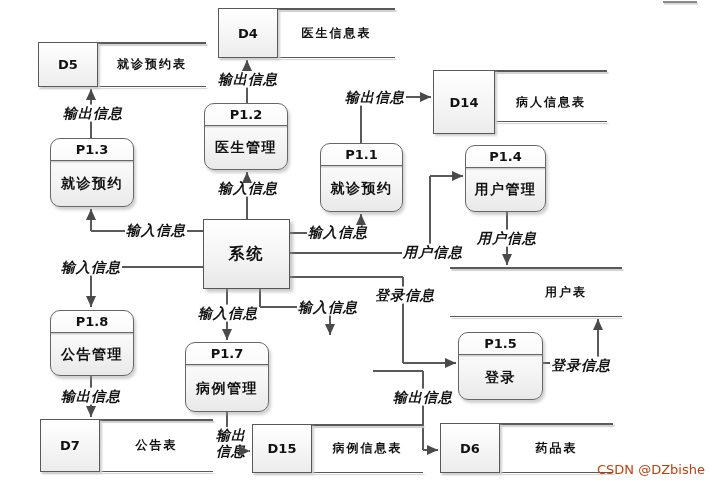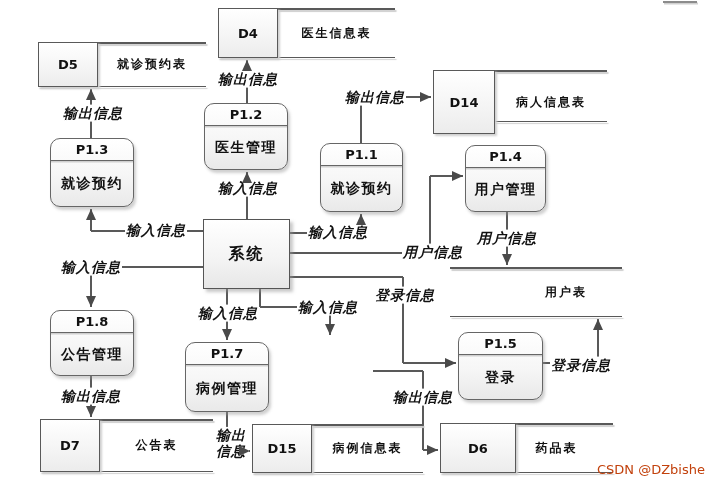--- a/index.html
+++ b/index.html
@@ -224,16 +224,16 @@
     </div>
     <div class="store" style="left: 252px; top: 424px; width: 171px; height: 49px;">
       <div class="store-line" style="top: 0px; width: 171px;"></div>
       <div class="store-line" style="top: 47.5px; width: 171px;"></div>
       <div class="store-cell" style="width: 60px;">D15</div>
       <div class="store-label" style="left: 60px; width: 111px;">病例信息表</div>
     </div>
     <div class="store" style="left: 440px; top: 423px; width: 173px; height: 50px;">
       <div class="store-line" style="top: 0px; width: 173px;"></div>
       <div class="store-line" style="top: 48.5px; width: 173px;"></div>
-      <div class="store-cell" style="width: 76px;">D6</div>
+      <div class="store-cell" style="width: 60px;">D6</div>
       <div class="store-label" style="left: 60px; width: 113px;">药品表</div>
     </div>
   </div>
 
 </body></html>

